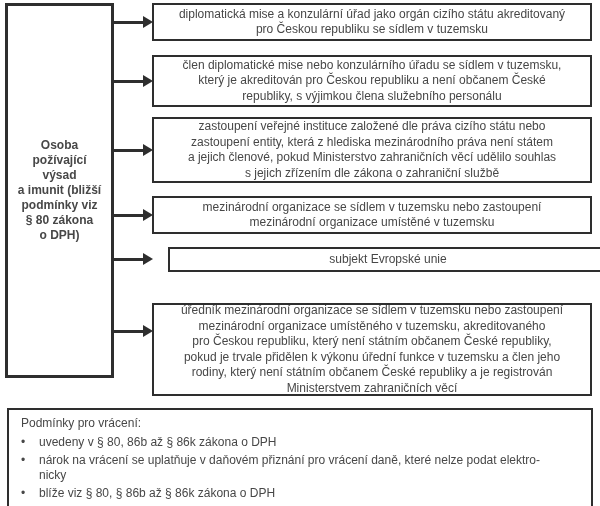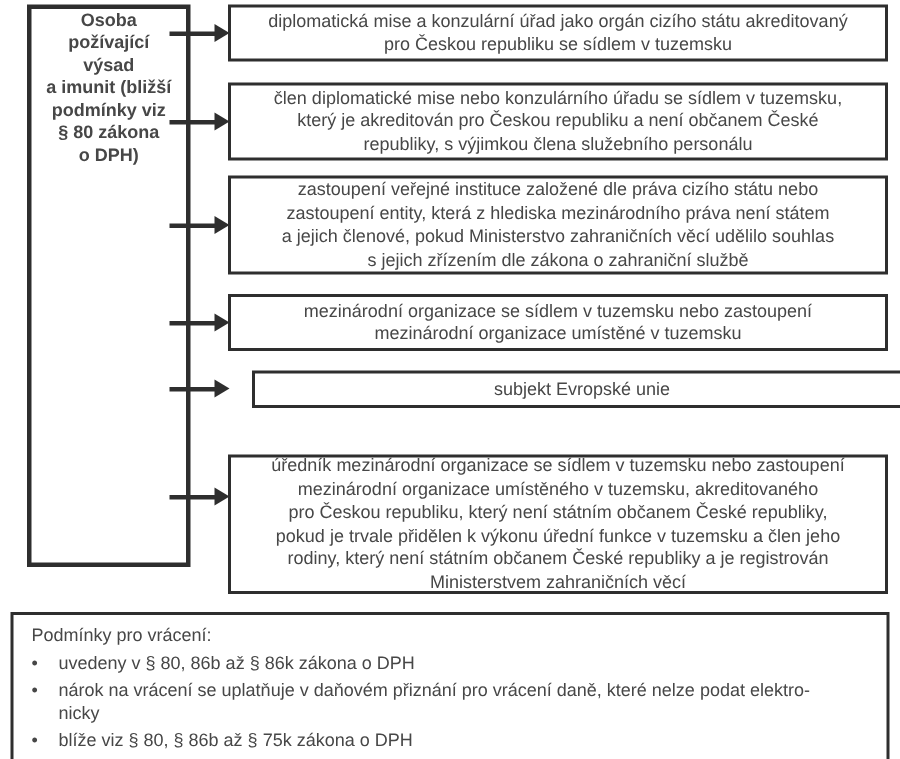--- a/index.html
+++ b/index.html
@@ -2,23 +2,23 @@
 <html><head>
 <meta charset="utf-8">
 <style>
   html,body{margin:0;padding:0;background:#ffffff;}
   .canvas{
     position:relative;width:600px;height:506px;background:#ffffff;overflow:hidden;
     font-family:"Liberation Sans",sans-serif;color:#474747;
   }
   .pre{white-space:pre-line;}
   .src{
-    position:absolute;left:18px;top:3px;width:109px;height:375px;
+    position:absolute;left:5px;top:3px;width:109px;height:375px;
     border:3px solid #2e2e2e;box-sizing:border-box;background:#ffffff;
-    display:flex;justify-content:center;
+    display:flex;align-items:center;justify-content:center;
     text-align:center;font-weight:bold;font-size:12px;line-height:15px;
   }
   .tgt{
     position:absolute;left:152px;width:440px;
     border:2.5px solid #2e2e2e;box-sizing:border-box;background:#ffffff;
     display:flex;align-items:center;justify-content:center;
     text-align:center;font-size:12px;line-height:15.5px;padding:10px 6px;
   }
   .t0{top:3px;height:38px;}
   .t1{top:55px;height:52px;}
@@ -121,17 +121,17 @@
       <span class="dot">•</span>
       <span class="pre">uvedeny v § 80, 86b až § 86k zákona o DPH</span>
     </div>
     <div class="bullet">
       <span class="dot">•</span>
       <span class="pre">nárok na vrácení se uplatňuje v daňovém přiznání pro vrácení daně, které nelze podat elektro-
 nicky</span>
     </div>
     <div class="bullet">
       <span class="dot">•</span>
-      <span class="pre">blíže viz § 80, § 86b až § 75k zákona o DPH</span>
+      <span class="pre">blíže viz § 80, § 86b až § 86k zákona o DPH</span>
     </div>
   </div>
 
 </div>
 
 </body></html>

